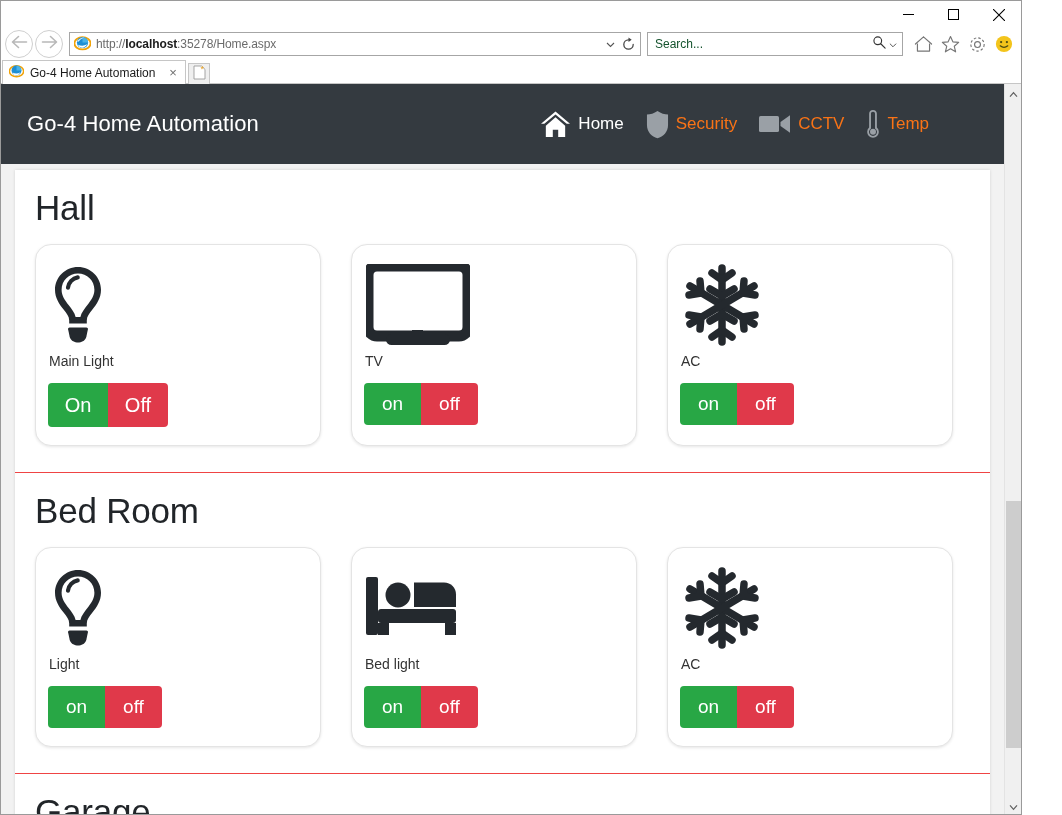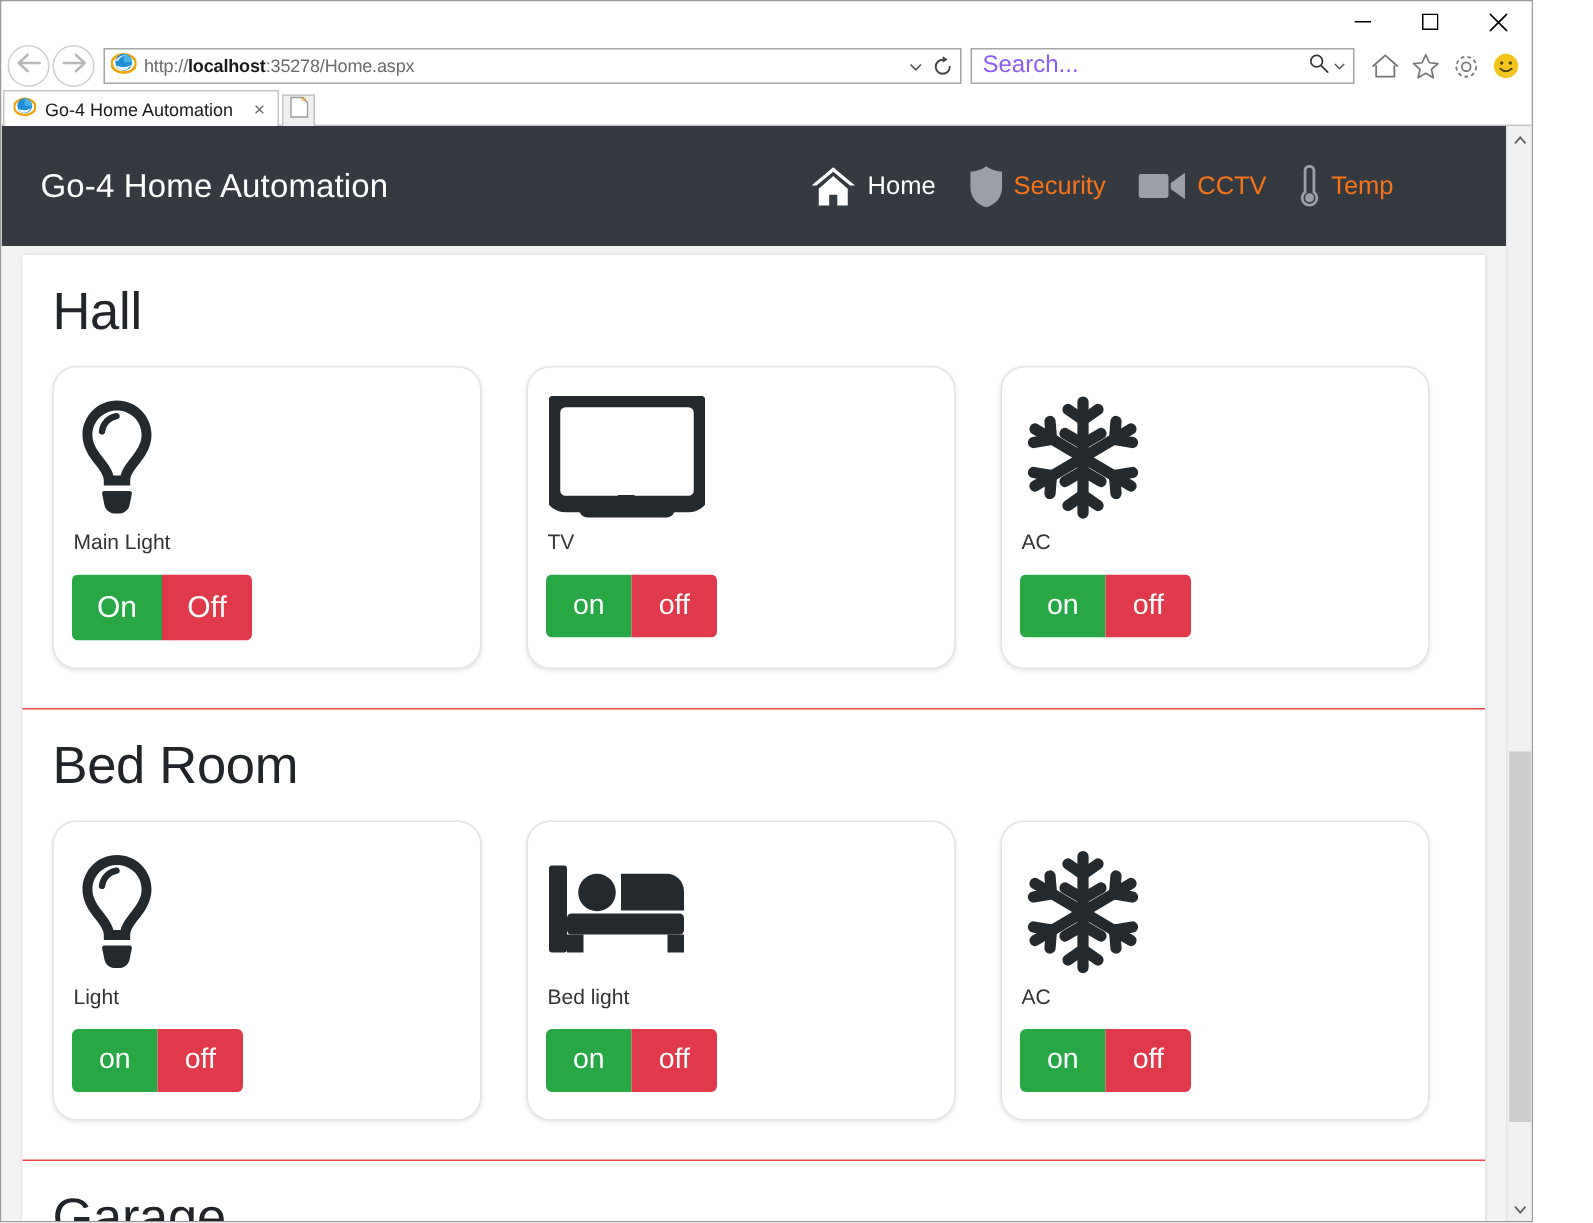--- a/index.html
+++ b/index.html
@@ -60,21 +60,21 @@
   }
   .addr-refresh {
     flex: 0 0 auto; width: 20px; display: flex; align-items: center;
     justify-content: center;
   }
   .searchbox {
     width: 256px; height: 24px; border: 1px solid #a6a6a6; background: #fff;
     display: flex; align-items: center; padding: 0 2px 0 7px; flex: 0 0 auto;
   }
   .searchbox .ph {
-    flex: 1 1 auto; font-size: 16px; color: #8b5cf6; white-space: nowrap;
+    flex: 1 1 auto; font-size: 12px; color: #14532d; white-space: nowrap;
     overflow: hidden;
   }
   .search-icon-wrap { display: flex; align-items: center; gap: 3px; padding-right: 3px; }
   .toolicons { display: flex; align-items: center; gap: 5px; margin-left: 9px; flex: 0 0 auto; }
   .toolicon { width: 22px; height: 22px; display: flex; align-items: center; justify-content: center; }
 
   
   .tabstrip {
     height: 24px; display: flex; align-items: flex-end;
     background: #ffffff; padding-left: 1px; flex: 0 0 auto;

